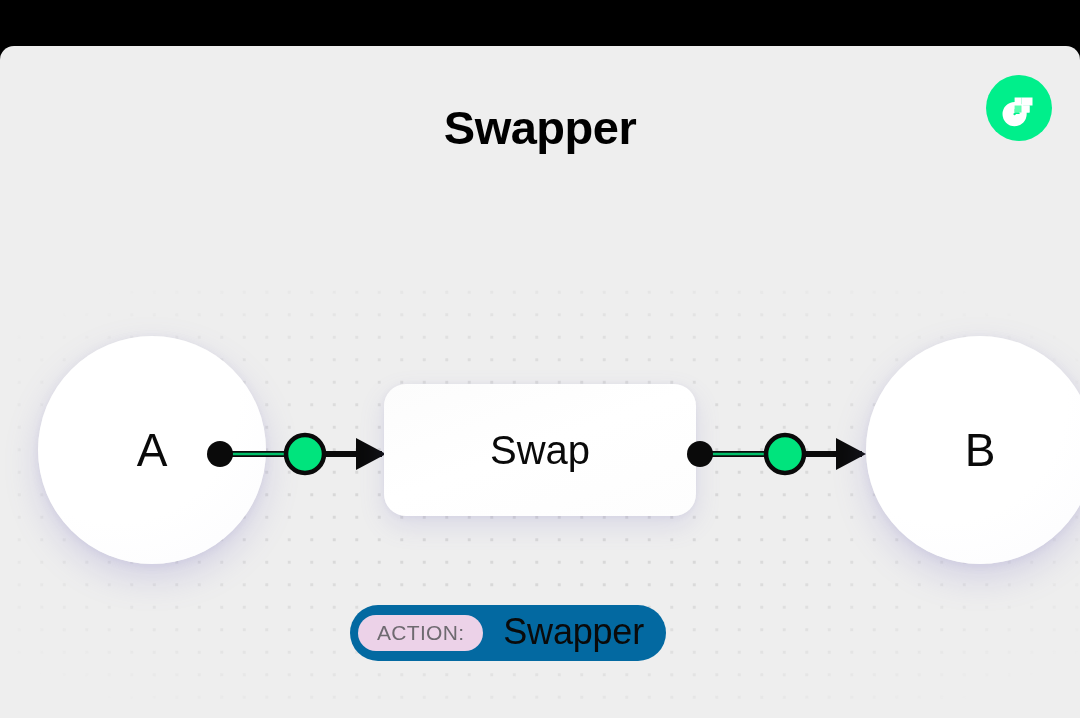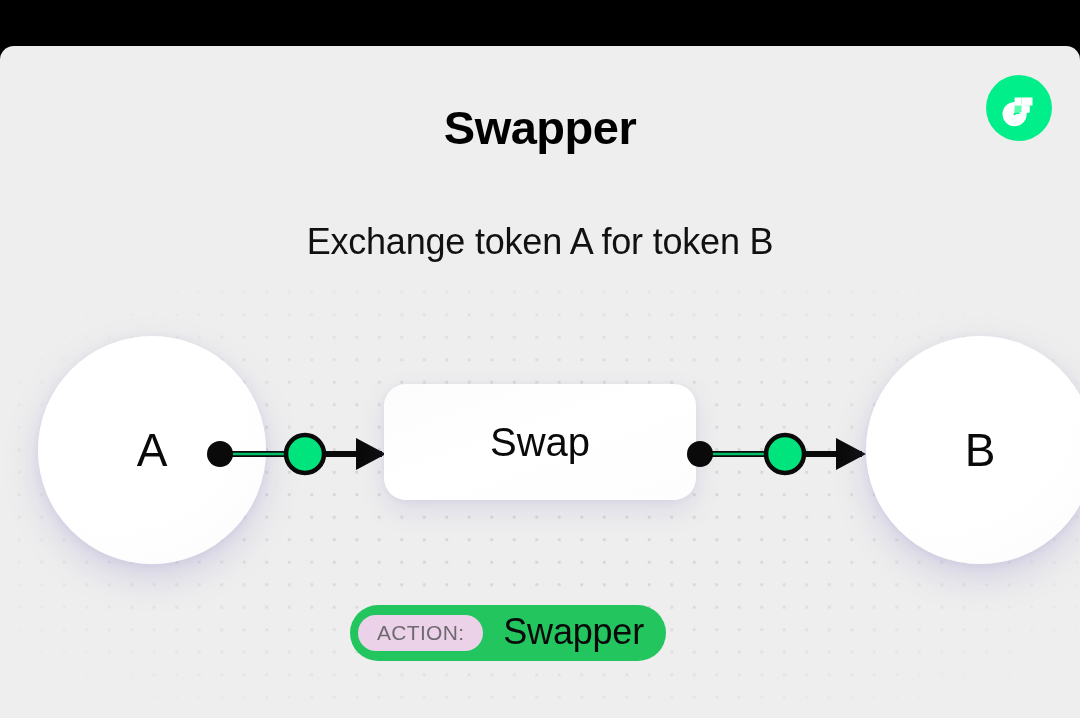--- a/index.html
+++ b/index.html
@@ -110,21 +110,21 @@
     box-sizing: border-box;
   }
   .token-node.left  { left: 38px;  top: 290px; }
   .token-node.right { left: 866px; top: 290px; }
 
   .process-box {
     position: absolute;
     left: 384px;
     top: 338px;
     width: 312px;
-    height: 116px;
+    height: 132px;
     border-radius: 22px;
     background: linear-gradient(160deg, #fcfcfc 0%, #ffffff 48%, #fdfdfd 100%);
     box-shadow: 0 10px 26px rgba(120, 110, 190, 0.16),
                 0 1px 6px rgba(120, 110, 190, 0.09);
     display: flex;
     align-items: center;
     justify-content: center;
     font-size: 40px;
     font-weight: 400;
     color: #0a0a0a;
@@ -144,21 +144,21 @@
   .connector svg { display: block; }
 
   
   .action-badge {
     position: absolute;
     left: 350px;
     top: 559px;
     height: 56px;
     padding: 0 22px 0 8px;
     border-radius: 28px;
-    background: #22c55e;
+    background: #0369a1;
     display: flex;
     align-items: center;
     gap: 20px;
     pointer-events: auto;
     box-sizing: border-box;
   }
 
   .action-pill {
     background: #ecd2e8;
     border-radius: 20px;
@@ -181,21 +181,20 @@
 </style>
 </head>
 <body>
 
 <div class="canvas">
 
   <div class="dot-grid"></div>
 
   <div class="page-title">Swapper</div>
 
-  <div class="page-subtitle">Exchange token A for token B</div>
 
   <div class="brand-logo">
     <svg width="40" height="40" viewBox="0 0 40 40" aria-hidden="true">
       <path d="M22.5 9.5 H33.5 V17.5 H22.5 Z" fill="#ffffff"></path>
       <path d="M22.5 17.5 H30.5 V24.5 H22.5 Z" fill="#ffffff"></path>
       <path d="M15.6 17.5 H22.5 V24.5 H15.6 Z" fill="#5cffb0"></path>
       <path d="M15.6 9.5 H22.5 V17.5 H15.6 Z" fill="#ffffff"></path>
       <path d="M15.6 17.5 a8.6 8.6 0 1 0 8.6 8.6 h-7.4 a1.2 1.2 0 1 1 -1.2 -1.2 Z" fill="#ffffff"></path>
       <circle cx="15.6" cy="26.1" r="8.6" fill="none" stroke="#ffffff" stroke-width="7"></circle>
       <path d="M22.5 17.5 H30.5 V24.5 H22.5 Z" fill="#ffffff"></path>

